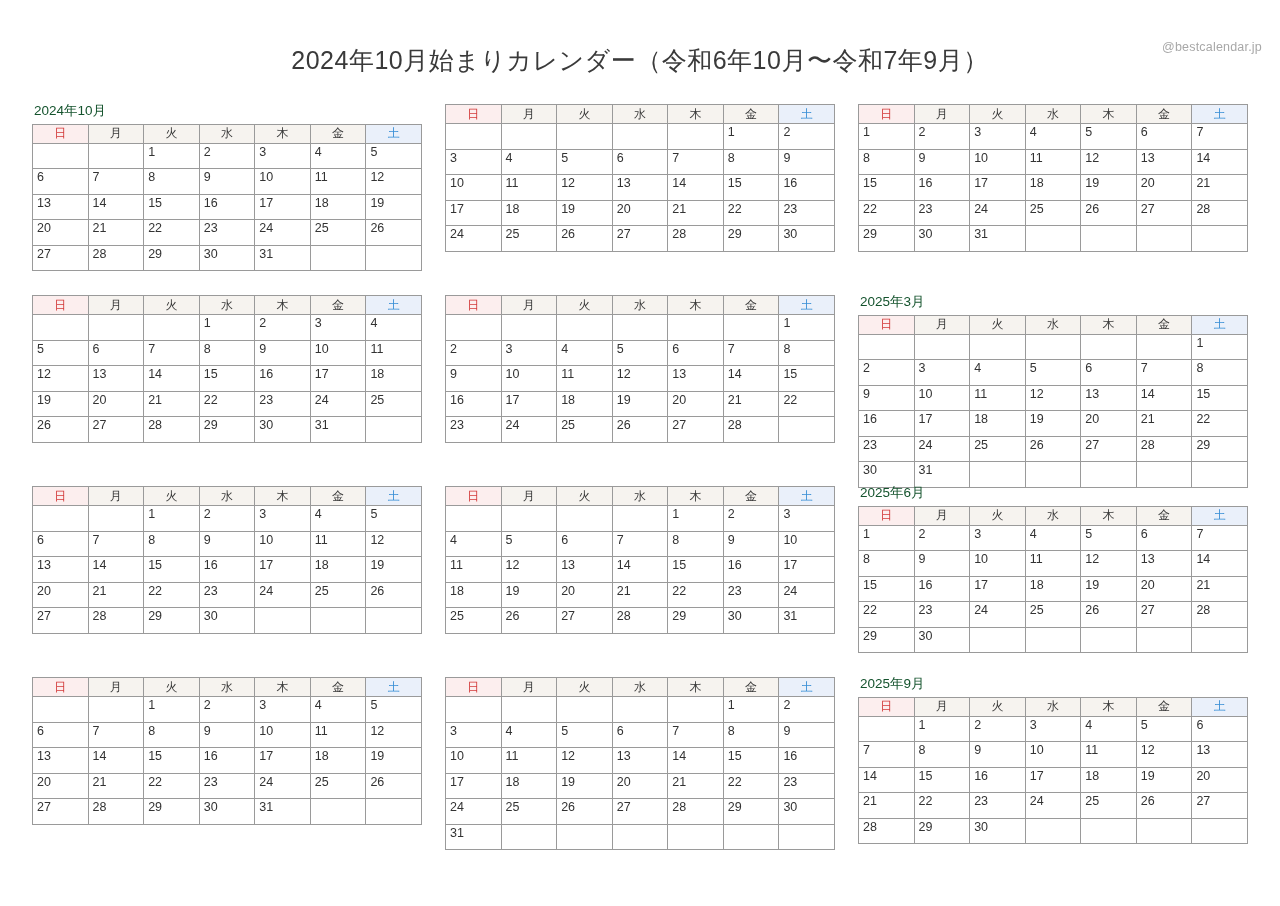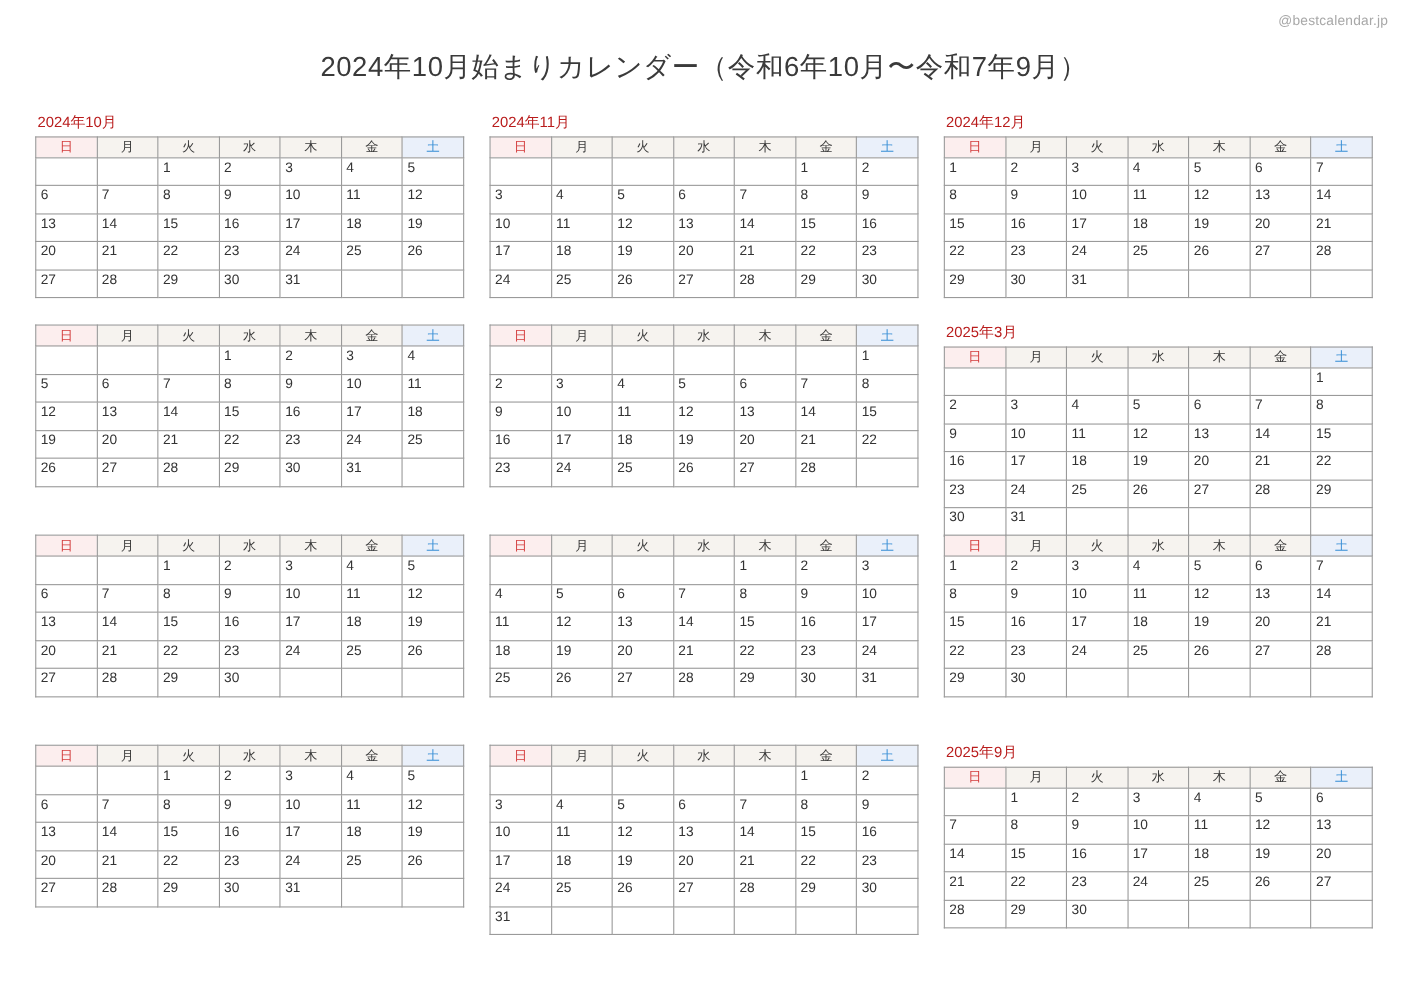--- a/index.html
+++ b/index.html
@@ -10,21 +10,21 @@
   body {
     width: 1280px;
     height: 906px;
     font-family: "Liberation Sans", "DejaVu Sans", sans-serif;
     color: #333333;
     position: relative;
     overflow: hidden;
   }
   .watermark {
     position: absolute;
-    top: 12px;
+    top: 40px;
     right: 18px;
     font-size: 12.5px;
     color: #a8a8a8;
     letter-spacing: 0.2px;
   }
   .page-title {
     text-align: center;
     font-size: 25px;
     font-weight: normal;
     color: #3a3a3a;
@@ -40,21 +40,21 @@
     display: grid;
     grid-template-columns: repeat(3, 390px);
     column-gap: 23px;
     row-gap: 0px;
   }
   .month-block {
     height: 191px;
   }
   .month-label {
     font-size: 13.5px;
-    color: #b91c1c;
+    color: #14532d;
     line-height: 1;
     padding: 0 0 6px 2px;
   }
   table.cal {
     border-collapse: collapse;
     width: 390px;
     table-layout: fixed;
   }
   table.cal th, table.cal td {
     border: 1px solid #9a9a9a;
@@ -155,21 +155,20 @@
             <td class="c-dark">29</td>
             <td class="c-dark">30</td>
             <td class="c-dark">31</td>
             <td class="c-empty"></td>
             <td class="c-empty"></td>
           </tr>
         </tbody>
       </table>
     </div>
     <div class="month-block">
-      <div class="month-label">2024年11月</div>
       <table class="cal">
         <thead>
           <tr>
             <th class="sun">日</th>
             <th class="">月</th>
             <th class="">火</th>
             <th class="">水</th>
             <th class="">木</th>
             <th class="">金</th>
             <th class="sat">土</th>
@@ -218,21 +217,20 @@
             <td class="c-dark">26</td>
             <td class="c-dark">27</td>
             <td class="c-dark">28</td>
             <td class="c-dark">29</td>
             <td class="c-blue">30</td>
           </tr>
         </tbody>
       </table>
     </div>
     <div class="month-block">
-      <div class="month-label">2024年12月</div>
       <table class="cal">
         <thead>
           <tr>
             <th class="sun">日</th>
             <th class="">月</th>
             <th class="">火</th>
             <th class="">水</th>
             <th class="">木</th>
             <th class="">金</th>
             <th class="sat">土</th>
@@ -601,20 +599,21 @@
             <td class="c-dark">27</td>
             <td class="c-dark">28</td>
             <td class="c-dark">29</td>
             <td class="c-dark">30</td>
             <td class="c-blue">31</td>
           </tr>
         </tbody>
       </table>
     </div>
     <div class="month-block">
+      <div class="month-label">2025年6月</div>
       <table class="cal">
         <thead>
           <tr>
             <th class="sun">日</th>
             <th class="">月</th>
             <th class="">火</th>
             <th class="">水</th>
             <th class="">木</th>
             <th class="">金</th>
             <th class="sat">土</th>

